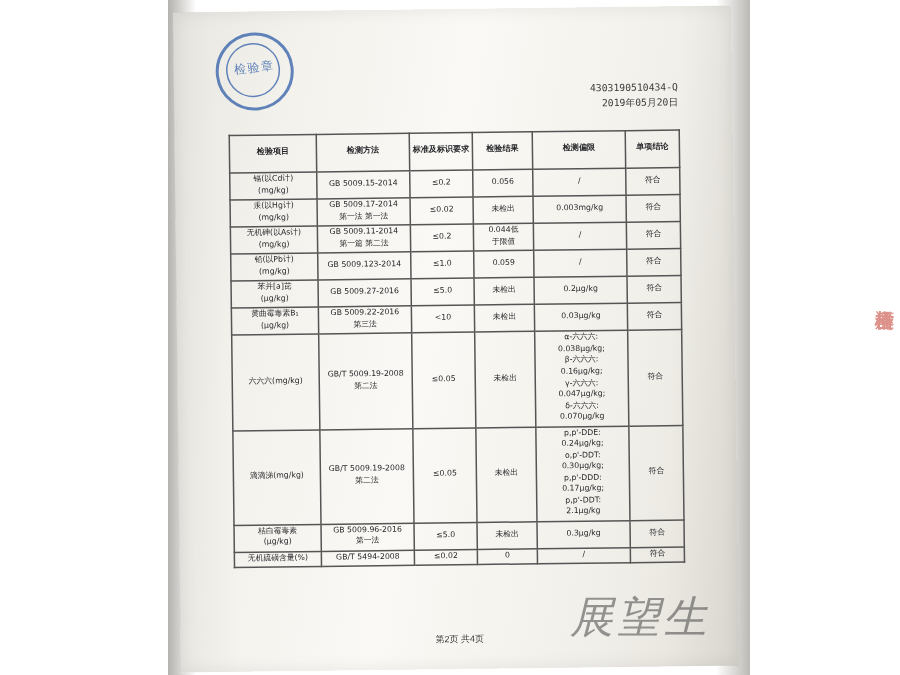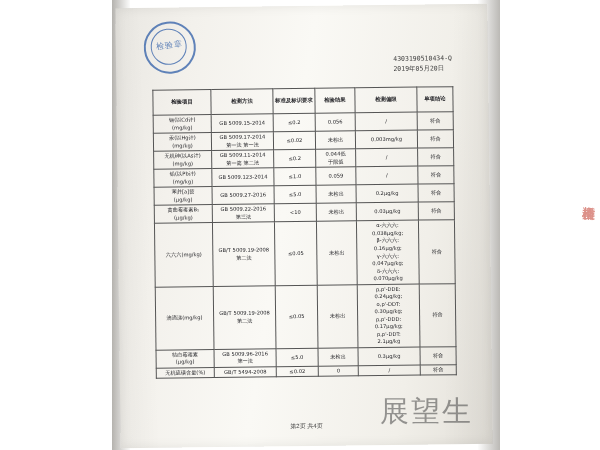--- a/index.html
+++ b/index.html
@@ -91,21 +91,21 @@
     text-align: center;
     font-size: 8px;
     color: #2f5ea8;
     letter-spacing: 1px;
   }
 
   .doc-no {
     position: absolute;
     right: 36px;
     top: 50px;
-    text-align: left;
+    text-align: right;
     font-size: 6.5px;
     color: #3b3b3b;
     line-height: 1.5;
     font-family: "DejaVu Sans Mono", monospace;
   }
 
   table.report {
     position: absolute;
     left: 36px;
     top: 82px;
@@ -164,20 +164,21 @@
   
   .watermark {
     position: absolute;
     left: 380px;
     top: 392px;
     font-size: 29px;
     color: rgba(70,70,70,0.55);
     letter-spacing: 2px;
     font-family: "DejaVu Serif", serif;
     white-space: nowrap;
+    font-style: italic;
   }
   .paper-crease {
     position: absolute;
     left: 0; top: 0;
     width: 372px; height: 440px;
     background:
       linear-gradient(88deg, rgba(0,0,0,0.04) 0px, rgba(0,0,0,0) 40px),
       linear-gradient(272deg, rgba(0,0,0,0.05) 0px, rgba(0,0,0,0) 50px);
     pointer-events: none;
   }

